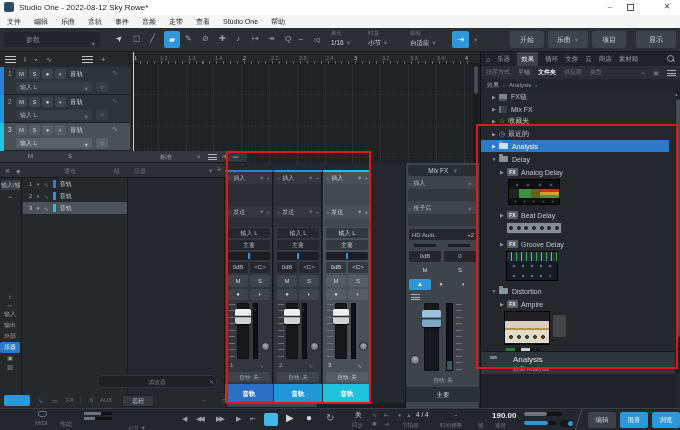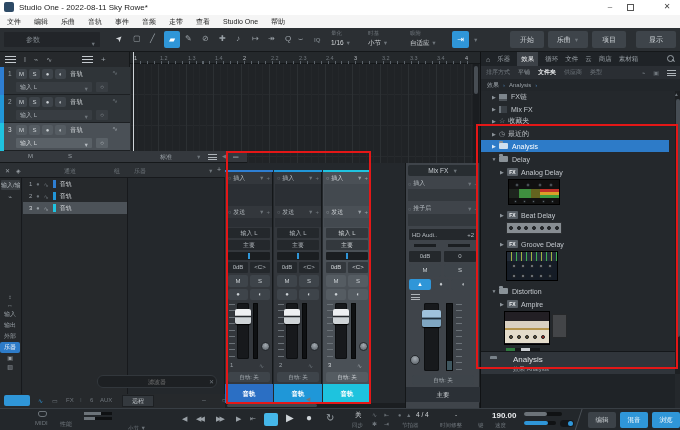--- a/index.html
+++ b/index.html
@@ -35,21 +35,21 @@
   .fxbadge{width:11px;height:8px;background:#585f66;border-radius:1px;color:#eef0f2;font-size:5px;font-weight:bold;text-align:center;line-height:8px;margin-right:3px;flex:none;}
   .vlabel{width:20px;text-align:center;color:#9aa1a7;font-size:6px;padding:1px 0;}
 </style>
 </head>
 <body>
 
 <div id="app">
 
   <div class="ab" style="left:0;top:0;width:680px;height:15px;background:#ffffff;">
     <div class="ab" style="left:4px;top:2px;width:10px;height:10px;background:#2d4a66;border-radius:2px;"></div>
-    <div class="ab f8" style="left:19px;top:3px;color:#1b1b1b;">Studio One - 2022-08-11 Sky Rowe*</div>
+    <div class="ab f8" style="left:19px;top:3px;color:#1b1b1b;">Studio One - 2022-08-12 Sky Rowe*</div>
     <div class="ab f8" style="left:598px;top:2px;width:24px;text-align:center;color:#444;">–</div>
     <div class="ab" style="left:627px;top:4px;width:7px;height:7px;border:1px solid #555;"></div>
     <div class="ab f8" style="left:655px;top:2px;width:24px;text-align:center;color:#444;">✕</div>
   </div>
 
   <div class="ab fx" style="left:0;top:15px;width:680px;height:13px;background:#f5f5f5;gap:13px;padding-left:7px;">
     <span class="f7" style="color:#222;">文件</span>
     <span class="f7" style="color:#222;">编辑</span>
     <span class="f7" style="color:#222;">乐曲</span>
     <span class="f7" style="color:#222;">音轨</span>

